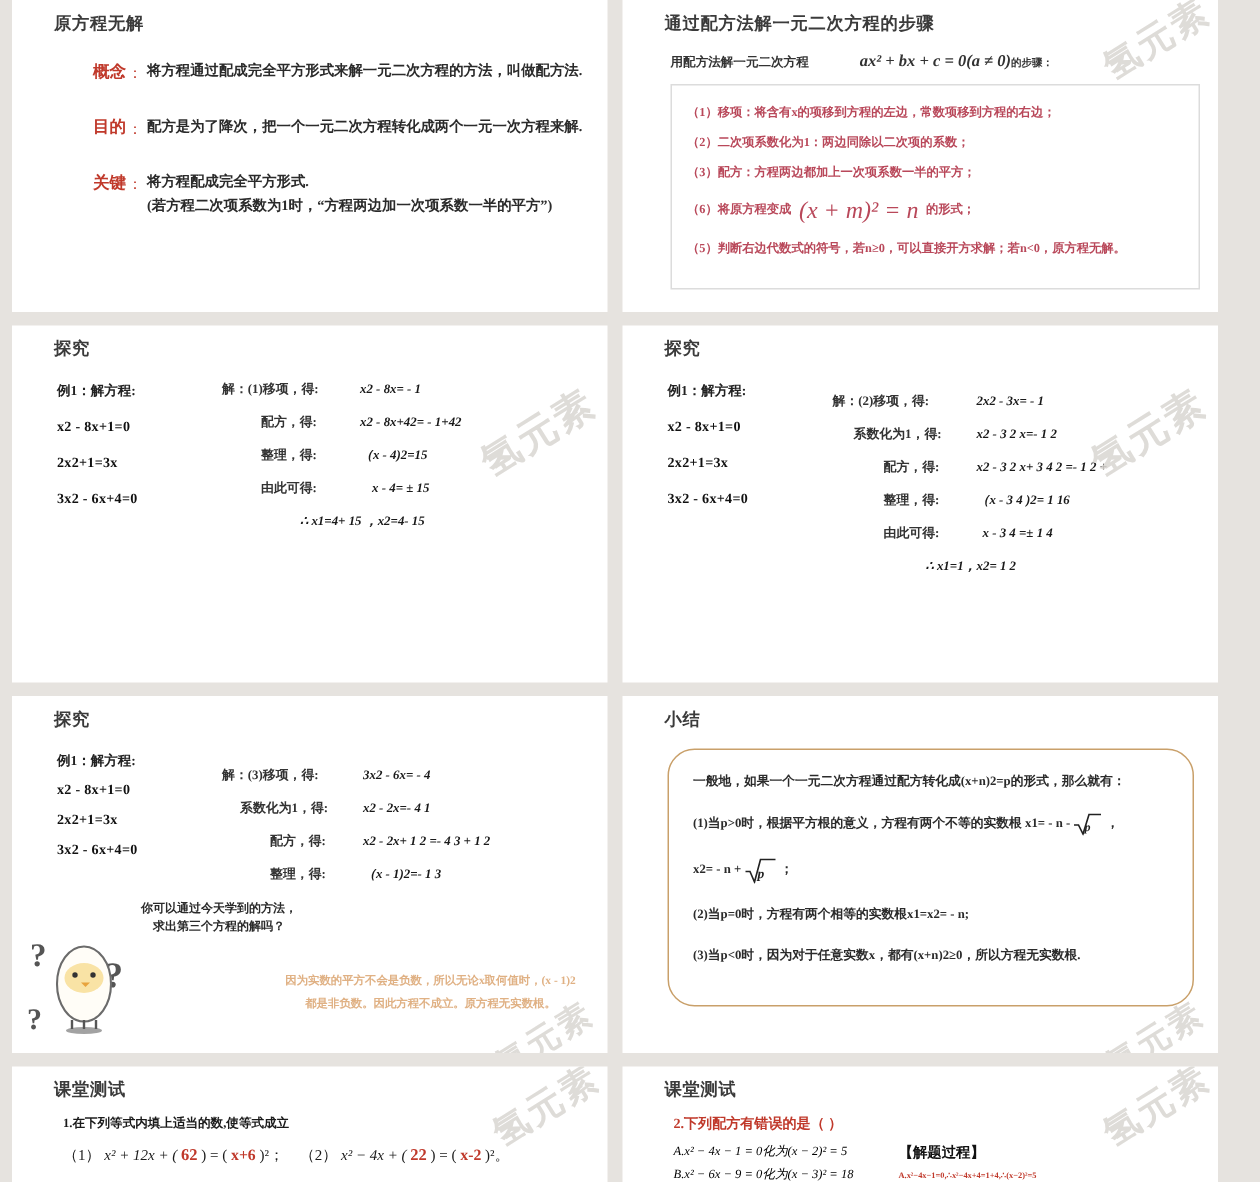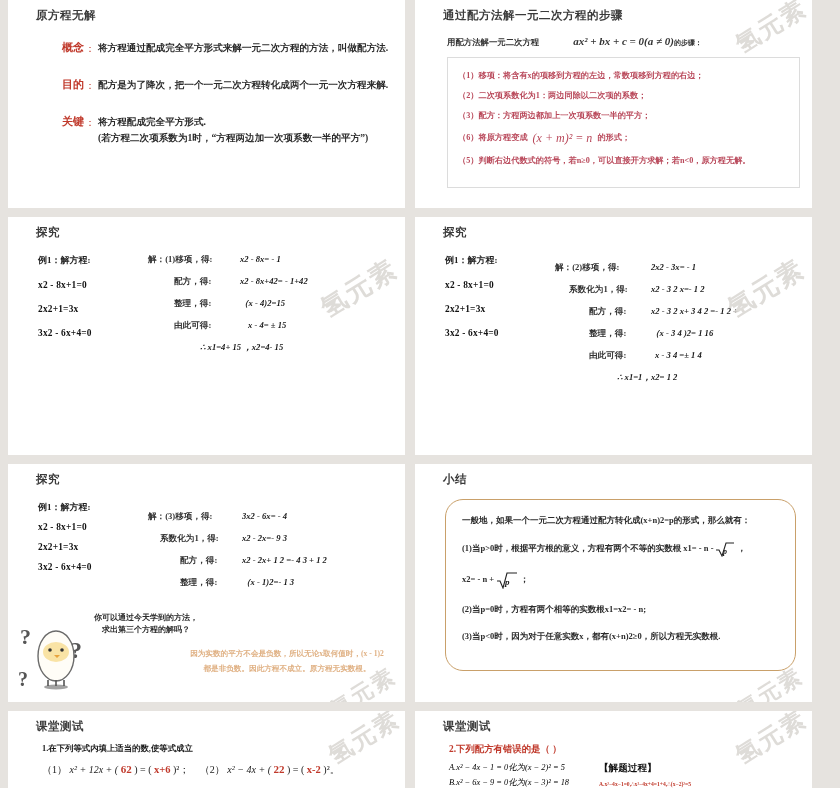--- a/index.html
+++ b/index.html
@@ -97,37 +97,37 @@
     color: #b9485a;
     font-size: 8.2px;
     line-height: 1.45;
     margin: 5px 0 8px 0;
     font-weight: 600;
     display: flex;
     align-items: center;
     flex-wrap: wrap;
   }
   .steps-box .step:last-child { margin-bottom: 14px; }
-  .frac-sq { font-style: italic; font-size: 12px; margin: 0 5px; font-weight: 400; }
+  .frac-sq { font-style: italic; font-size: 16px; margin: 0 5px; font-weight: 400; }
 
   
   .tj { display: flex; margin-top: 14px; }
   .tj .left { width: 140px; padding-left: 30px; }
   .tj .left .ex-title { font-size: 9px; font-weight: 700; color: #222; margin-bottom: 13px; }
   .tj .left .eq { font-size: 9.4px; font-weight: 700; color: #111; margin-bottom: 14px; letter-spacing: .2px; }
   .tj .right { flex: 1; padding-right: 6px; }
   .tj .sline { display: flex; font-size: 8.6px; color: #2f2f2f; margin-bottom: 10px; }
   .tj .lbl { font-weight: 700; color: #333; white-space: nowrap; }
   .tj .val { font-style: italic; color: #1a1a1a; font-weight: 600; }
   .tj .concl { font-size: 8.6px; font-weight: 600; color: #1a1a1a; font-style: italic; }
 
   
   .ask {
     position: absolute;
-    left: 48px; top: 148px;
+    left: 48px; top: 136px;
     width: 180px;
     text-align: center;
     font-size: 8px;
     font-weight: 700;
     color: #2b2b2b;
     line-height: 1.5;
   }
   .chick-wrap { position: absolute; left: 6px; bottom: 6px; width: 88px; height: 82px; }
   .note-orange {
     position: absolute;
@@ -315,21 +315,21 @@
           <div class="eq" style="margin-bottom:10px">2x2+1=3x</div>
           <div class="eq" style="margin-bottom:10px">3x2 - 6x+4=0</div>
         </div>
         <div class="right" style="padding-top:10px">
           <div class="sline">
             <span class="lbl" style="width:94px">解：(3)移项，得:</span>
             <span class="val">3x2 - 6x= - 4</span>
           </div>
           <div class="sline" style="padding-left:12px">
             <span class="lbl" style="width:82px">系数化为1，得:</span>
-            <span class="val">x2 - 2x=-  9 3</span>
+            <span class="val">x2 - 2x=-  4 1</span>
           </div>
           <div class="sline" style="padding-left:32px">
             <span class="lbl" style="width:62px">配方，得:</span>
             <span class="val">x2 - 2x+  1 2 =-  4 3 +  1 2</span>
           </div>
           <div class="sline" style="padding-left:32px">
             <span class="lbl" style="width:62px">整理，得:</span>
             <span class="val">（x -  1)2=-  1 3</span>
           </div>
         </div>

